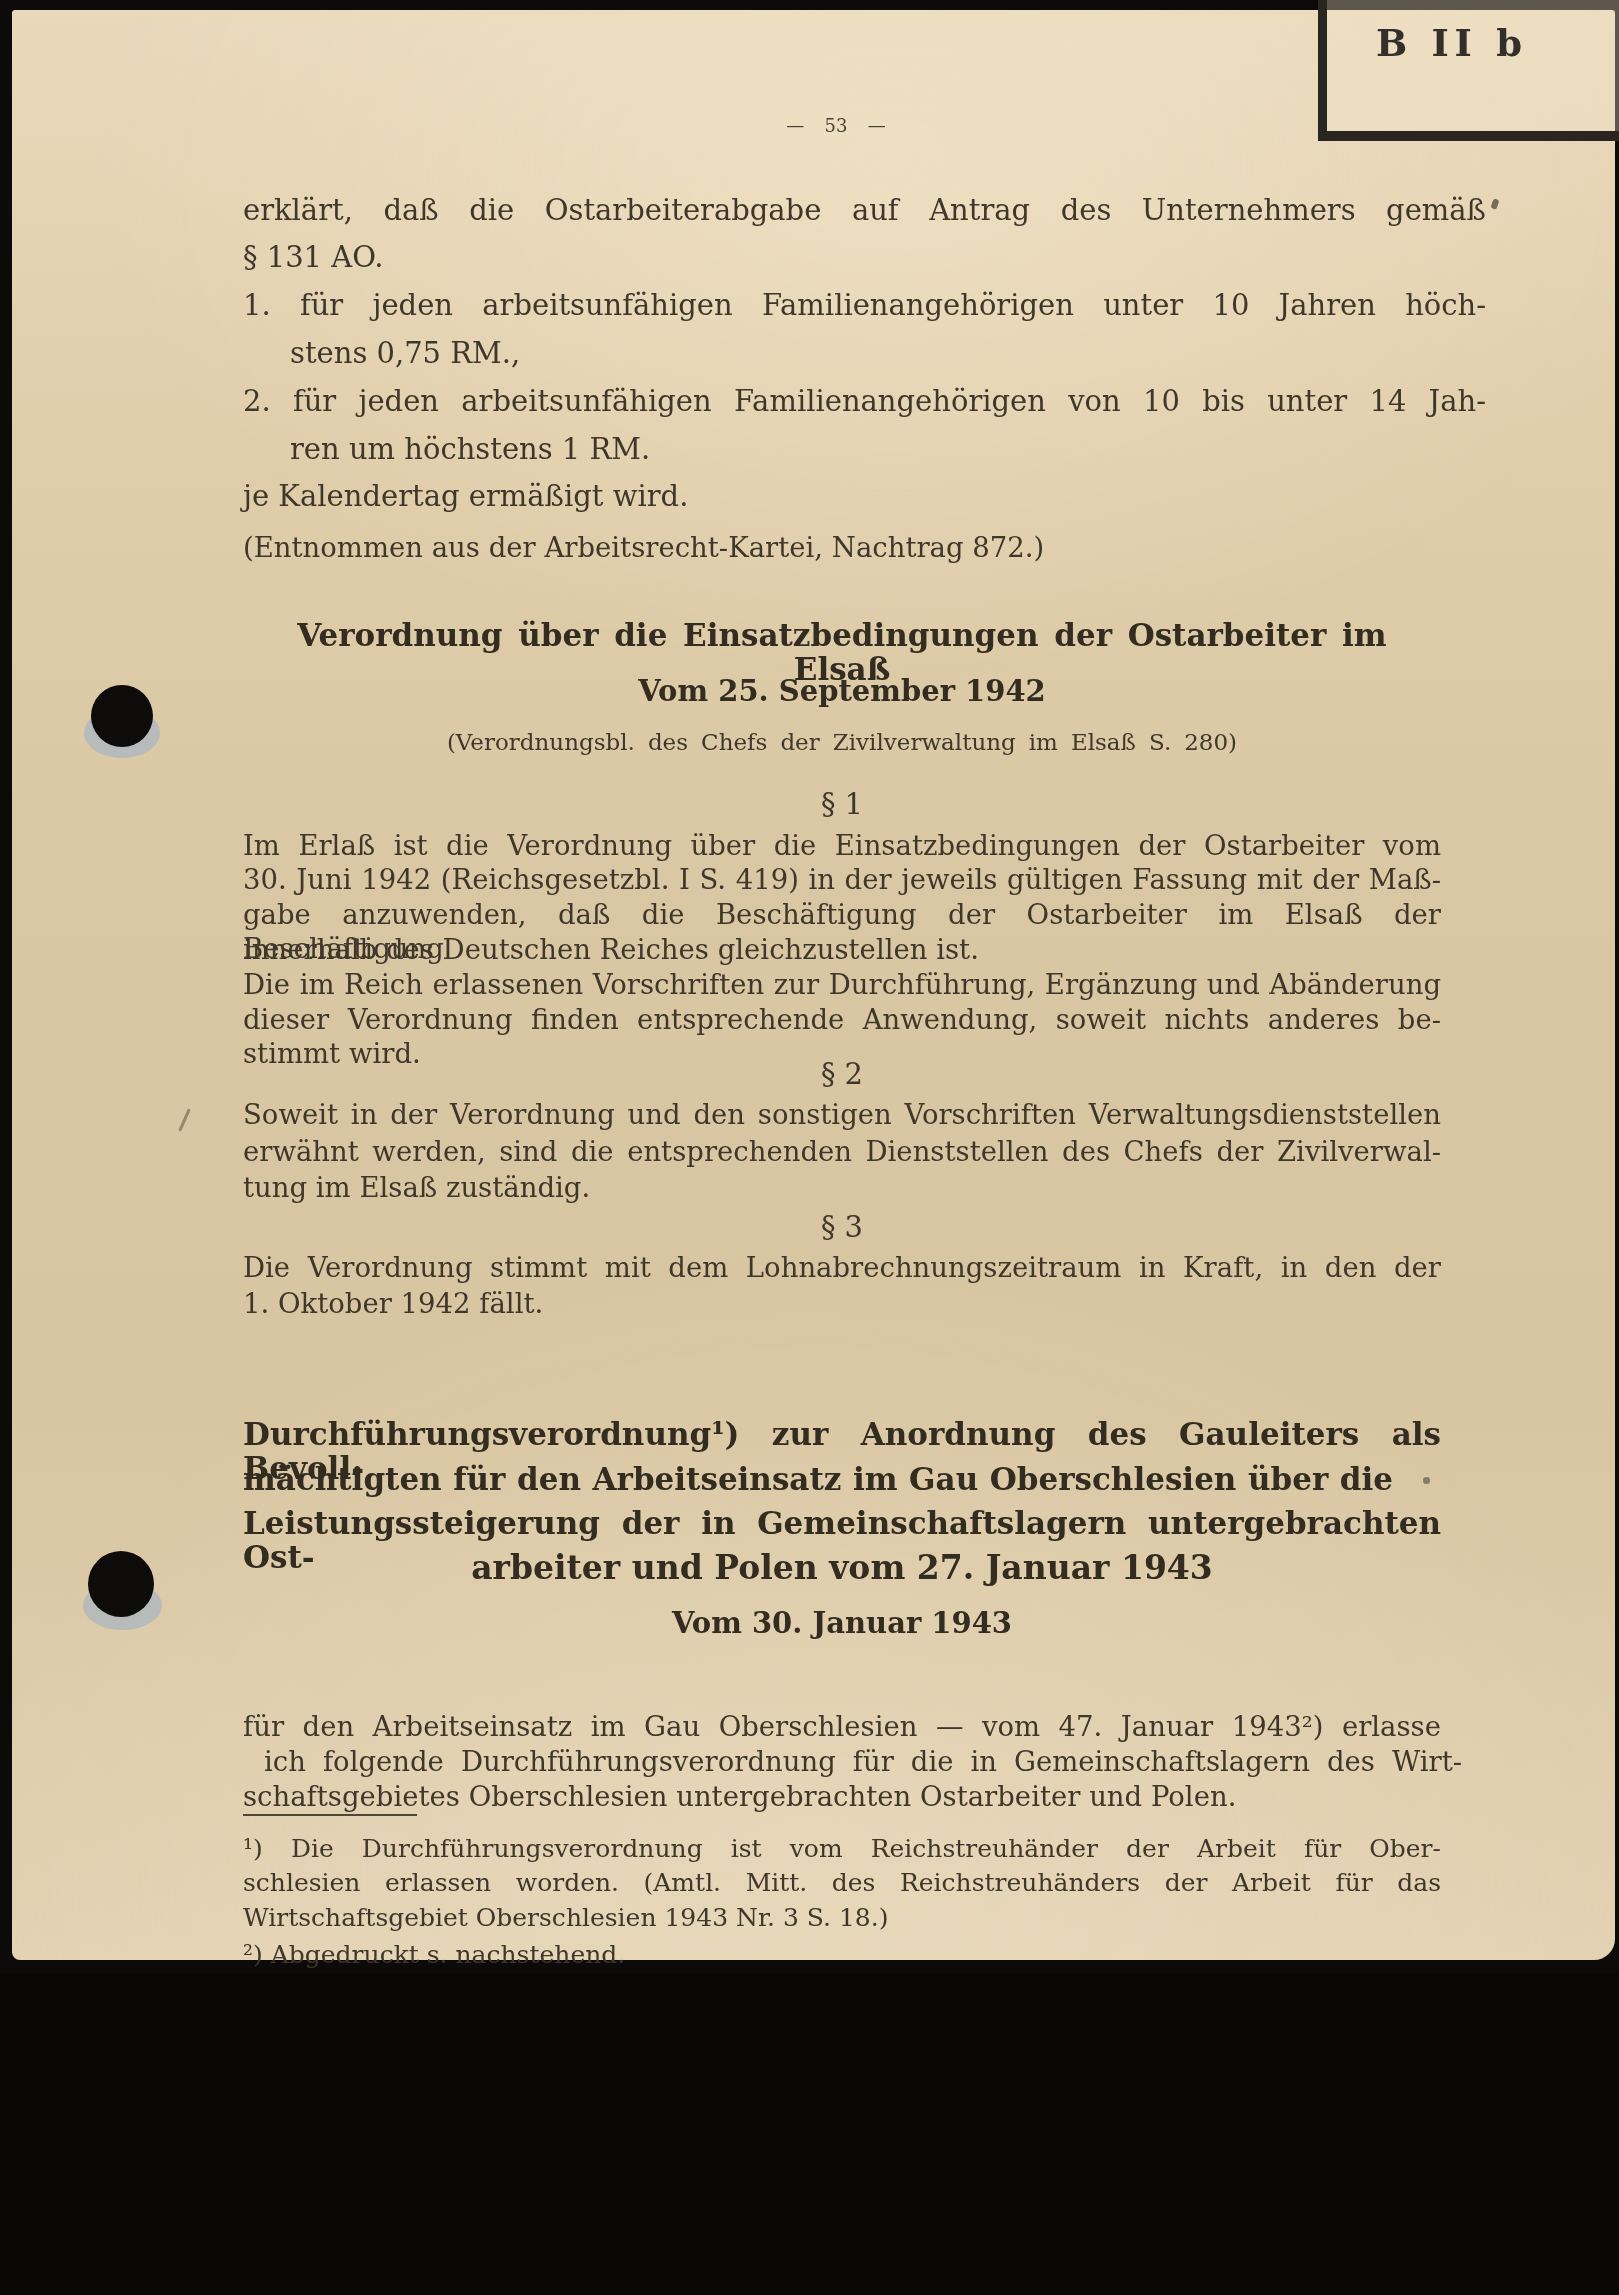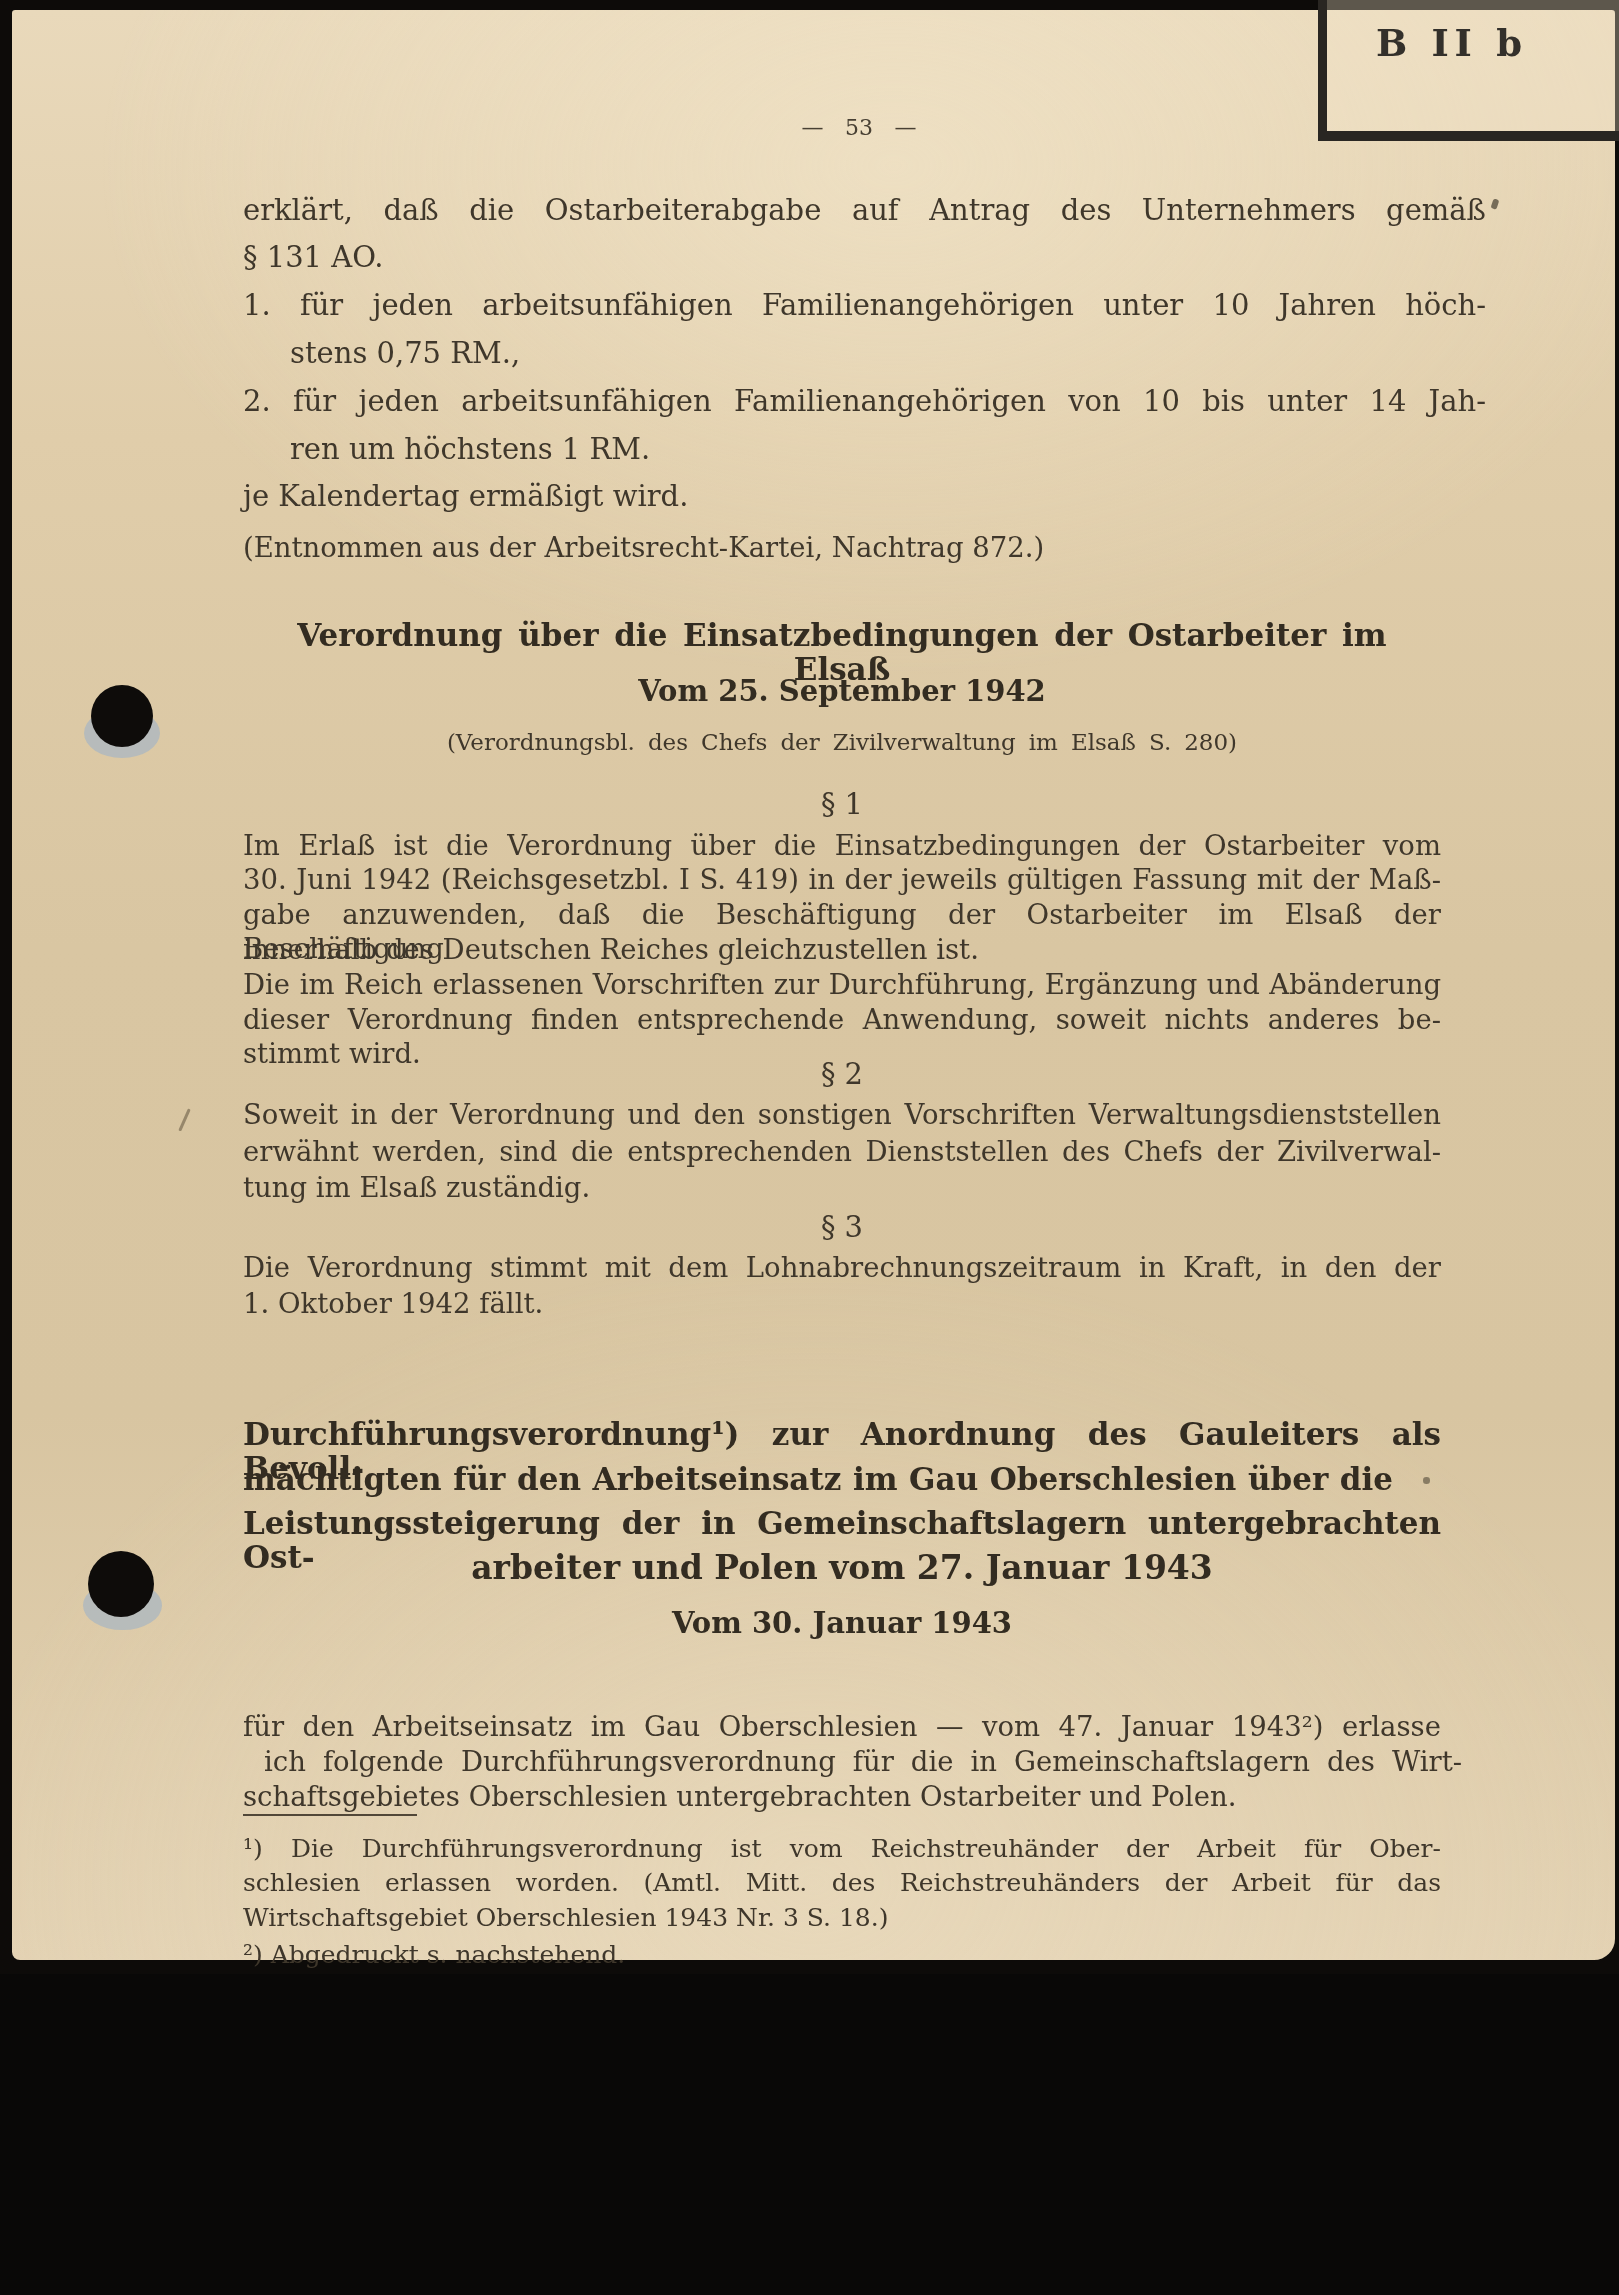--- a/index.html
+++ b/index.html
@@ -36,22 +36,22 @@
     position:absolute;left:1318px;top:0;width:301px;height:131px;
     border-left:9px solid #292622;border-bottom:10.5px solid #292622;
     background:rgba(243,230,204,.35);
     z-index:3;
   }
   #biib .label{
     position:absolute;left:49px;top:21px;
     font-size:37px;font-weight:bold;letter-spacing:5.7px;color:#33302b;
   }
   #pagenum{
-    position:absolute;left:260px;width:1198px;top:115px;
-    text-align:center;font-size:22px;color:#484033;word-spacing:14.6px;
+    position:absolute;left:237px;width:1198px;top:115px;
+    text-align:center;font-size:18px;color:#484033;word-spacing:14.6px;
   }
   #fn-rule{position:absolute;left:243px;top:1814px;width:174px;height:2.4px;background:#514738;}
   #nachtrag{
     position:absolute;right:185px;top:2002px;
     font-family:"Liberation Sans", sans-serif;
     font-weight:bold;font-size:33px;color:#2e2a24;letter-spacing:0.8px;
   }
   
   .patch-bl{position:absolute;left:0;top:2118px;width:65px;height:172px;
     background:linear-gradient(100deg,#e3e4df,#d3d5cd 70%);

